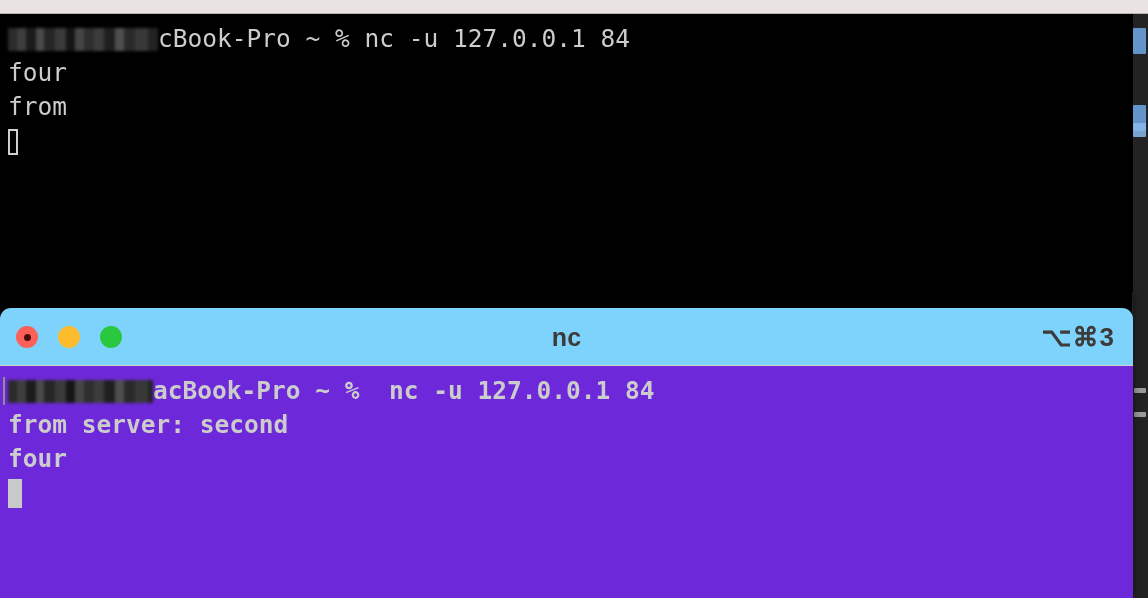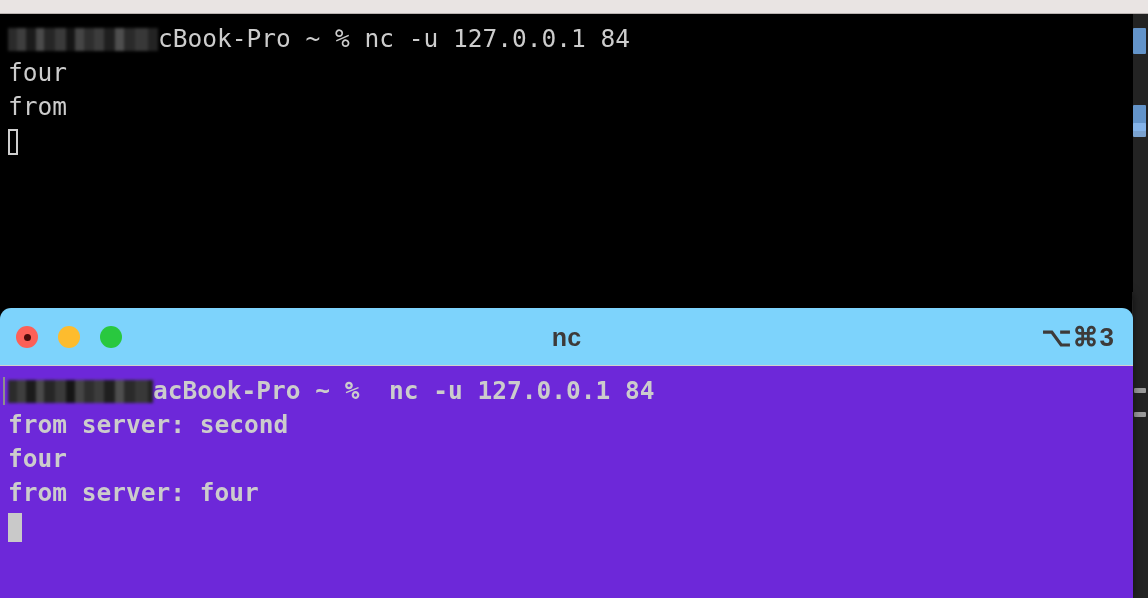--- a/index.html
+++ b/index.html
@@ -266,17 +266,16 @@
 
     <div id="window-shortcut">⌥⌘3</div>
   </div>
 
   <div class="term-body">
 
     <div class="term-line prompt-line"><span class="prompt-mark"></span><span class="redacted short"></span><span>acBook-Pro ~ %  nc -u 127.0.0.1 84</span></div>
 
     <div class="term-line">from server: second</div>
     <div class="term-line">four</div>
-    <div class="term-line">from server: four</div>
 
     <div class="term-line"><span class="cursor-block"></span></div>
   </div>
 </div>
 
 </body></html>

